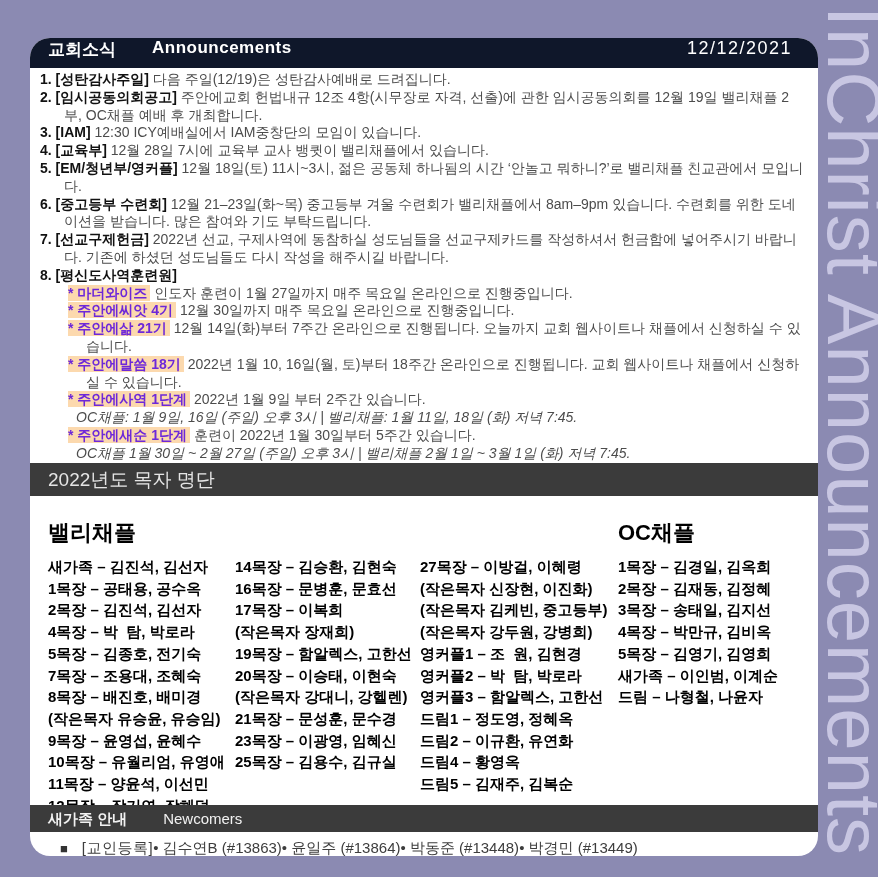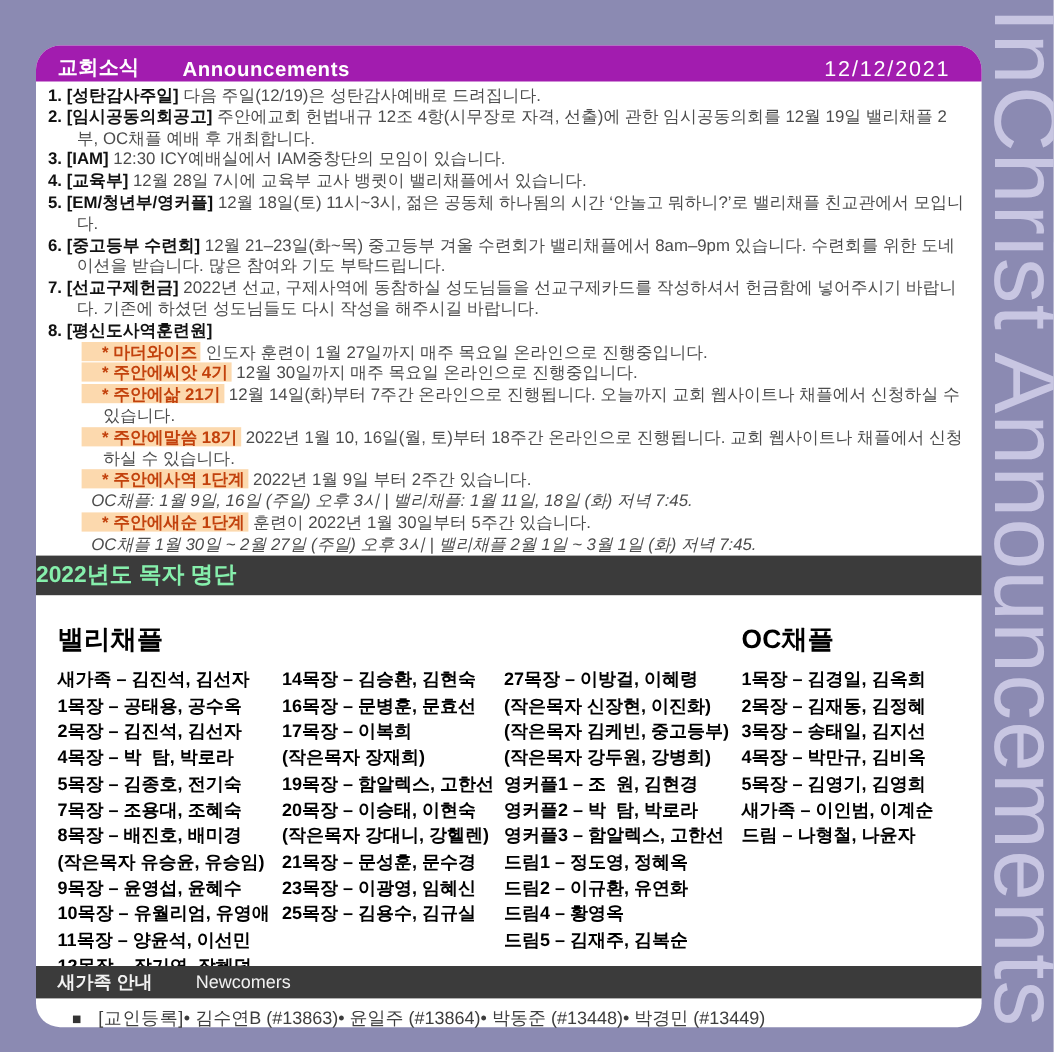--- a/index.html
+++ b/index.html
@@ -13,41 +13,41 @@
     color:#c8c6e2; font-weight:400; white-space:nowrap;
   }
 
   .card {
     position:absolute; left:30px; top:38px; width:788px; height:818px;
     background:#ffffff; border-radius:20px; z-index:1;
   }
 
   .header-bar {
     position:absolute; top:0; left:0; right:0; height:30px;
-    background:#a21caf; border-radius:20px 20px 0 0;
-    display:flex; align-items:flex-end; padding:0 26px 0 18px; color:#fff;
+    background:#0f172a; border-radius:20px 20px 0 0;
+    display:flex; align-items:flex-start; padding:0 26px 0 18px; color:#fff;
   }
   .h-kr { font-weight:bold; font-size:17px; }
   .h-en { font-weight:bold; font-size:17px; margin-left:36px; letter-spacing:.5px; }
   .h-date { margin-left:auto; font-size:18px; letter-spacing:1.5px; }
 
   .ann-list {
     position:absolute; top:33px; left:10px; right:14px;
     font-size:14px; line-height:17.8px; color:#4c4c4c;
   }
   .ann-item { padding-left:24px; text-indent:-24px; }
   .ann-num, .ann-title { font-weight:bold; color:#111; }
   .ann-sub { padding-left:46px; text-indent:-18px; }
-  .sub-label { font-weight:bold; color:#c2410c; background:#fcd9ae; padding:0 3px 0 17px;text-align:right; }
+  .sub-label { font-weight:bold; color:#6d28d9; background:#fcd9ae; padding:0 3px 0 0;text-align:right; }
   .sub-note { padding-left:36px;font-style:italic; }
 
   .section-bar {
     position:absolute; top:425px; left:0; right:0; height:33px;
-    background:#3b3b3b; color:#86efac; font-size:19px; font-weight:bold;
-    line-height:33px; 
+    background:#3b3b3b; color:#e5e5e5; font-size:19px; font-weight:normal;
+    line-height:33px; padding-left:18px;
   }
 
   .shepherds { position:absolute; top:480px; left:0; right:0; height:305px; }
   .chapel-title { position:absolute; top:0; font-size:22px; font-weight:bold; color:#000; }
   .name-col { position:absolute; top:38px; }
   .name-row { font-weight:bold; font-size:15px; line-height:21.7px; color:#000; white-space:pre-wrap; }
   .ct-valley { left:18px; } .ct-oc { left:588px; }
   .nc-1 { left:18px; } .nc-2 { left:205px; } .nc-3 { left:390px; } .nc-4 { left:588px; }
 
   .newcomers-bar {

